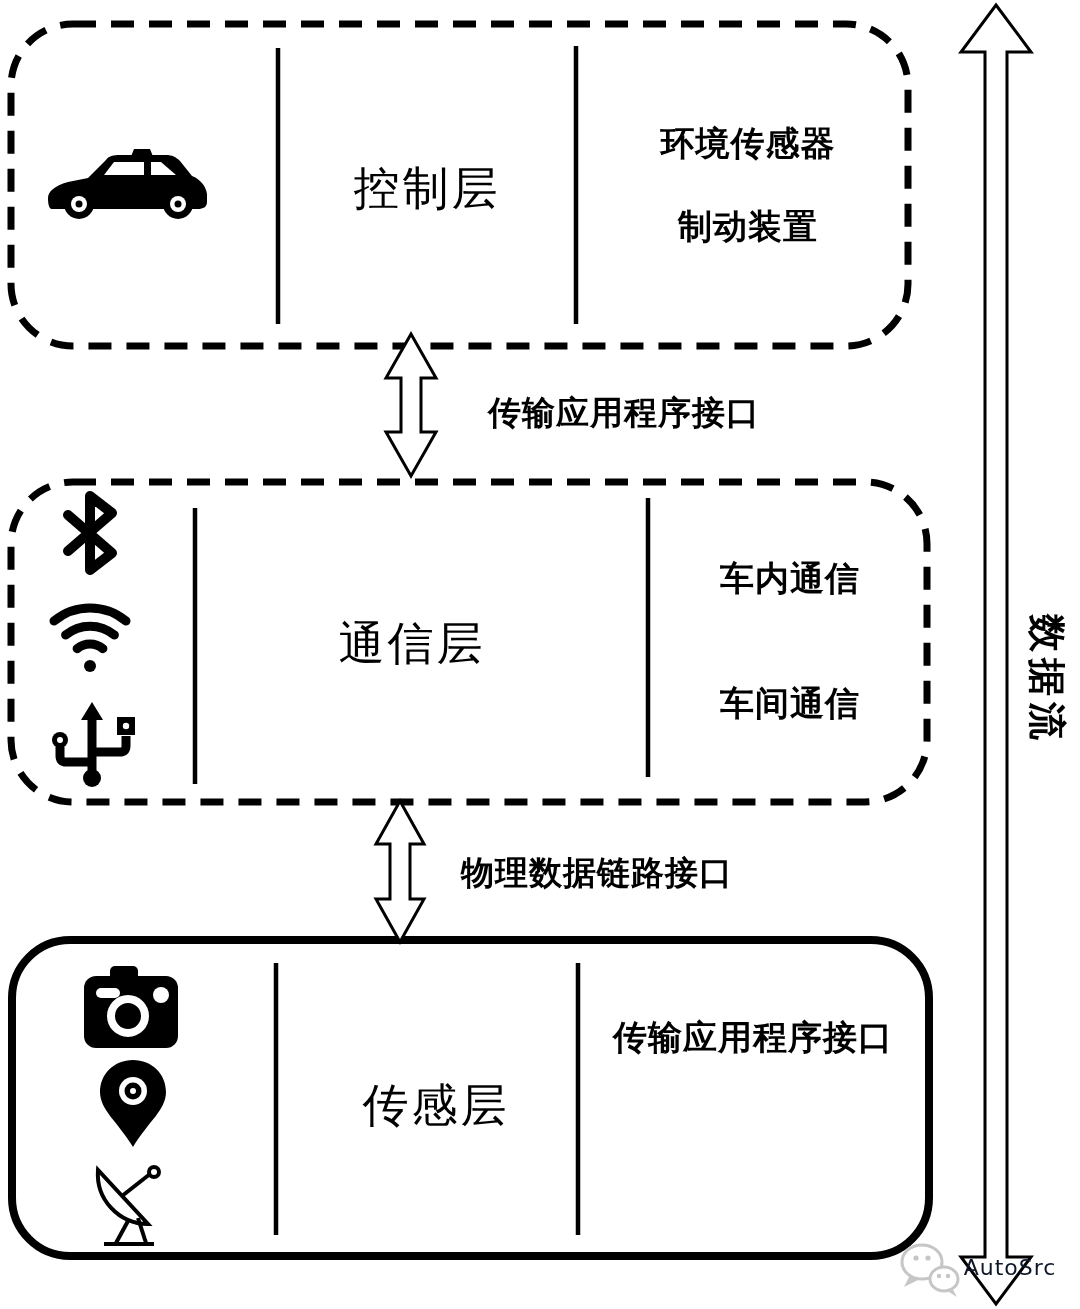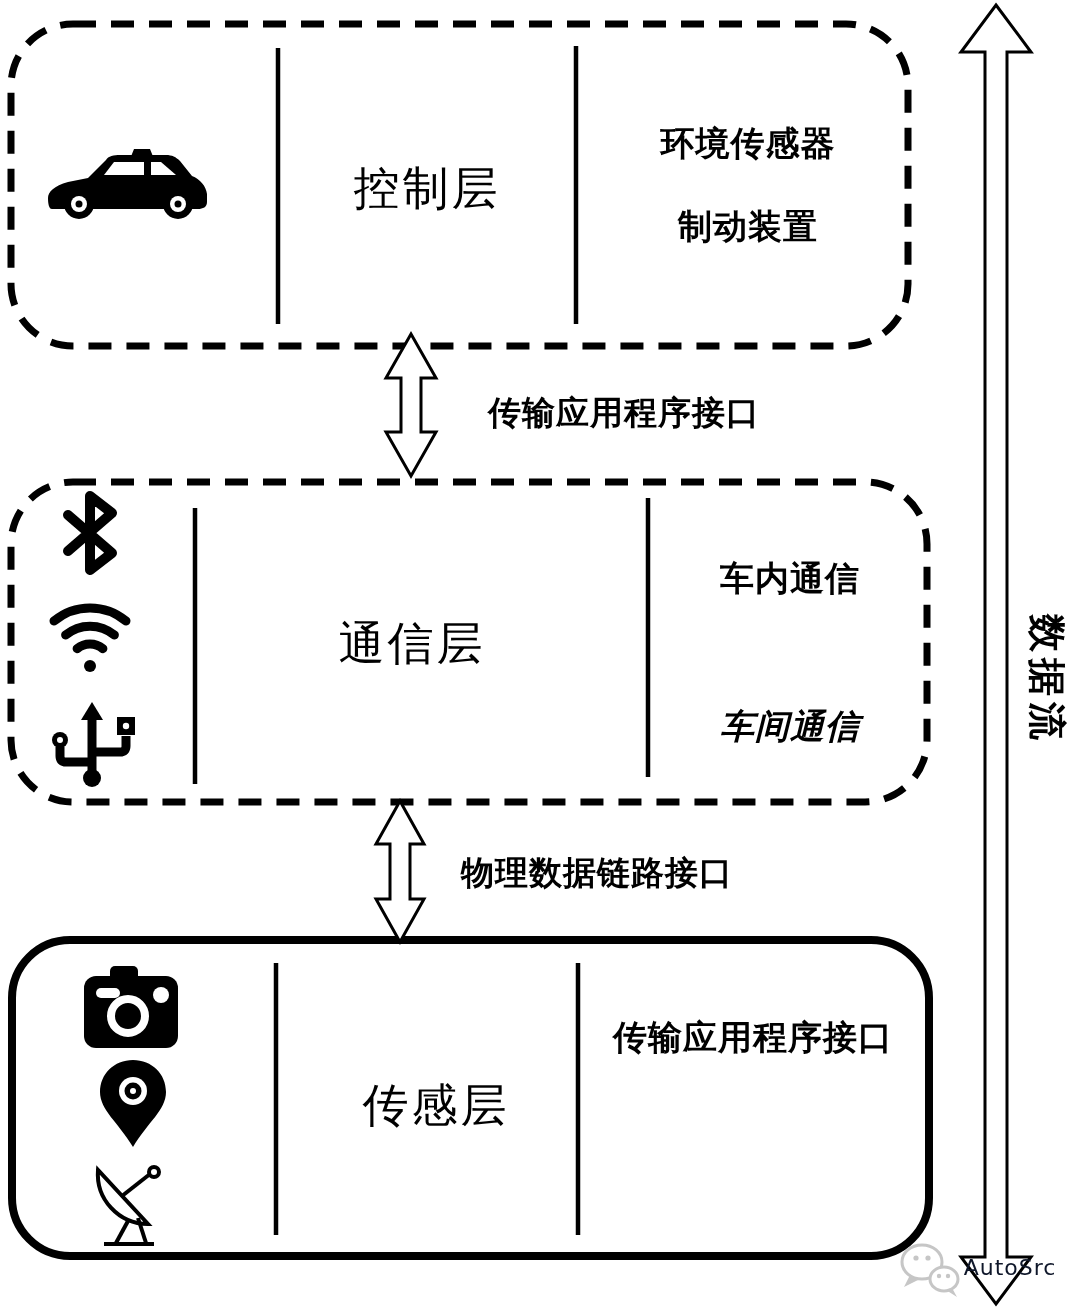--- a/index.html
+++ b/index.html
@@ -112,21 +112,21 @@
   </svg>
 
   <div class="abs title" style="left:427px;top:188px;">控制层</div>
   <div class="abs item" style="left:748px;top:143px;">环境传感器</div>
   <div class="abs item" style="left:748px;top:226px;">制动装置</div>
 
   <div class="abs iface" style="left:624px;top:412px;">传输应用程序接口</div>
 
   <div class="abs title" style="left:412px;top:643px;">通信层</div>
   <div class="abs item" style="left:790px;top:578px;">车内通信</div>
-  <div class="abs item" style="left:790px;top:726px;font-style:italic;">车间通信</div>
+  <div class="abs item" style="left:790px;top:703px;">车间通信</div>
 
   <div class="abs title" style="left:436px;top:1105px;">传感层</div>
 
   <div class="abs iface" style="left:597px;top:872px;">物理数据链路接口</div>
   <div class="abs item" style="left:753px;top:1037px;">传输应用程序接口</div>
 
   <div class="abs flow" style="left:1047px;top:680px;">数据流</div>
 
   <div class="abs wm" style="left:1010px;top:1268px;">AutoSrc</div>
 

